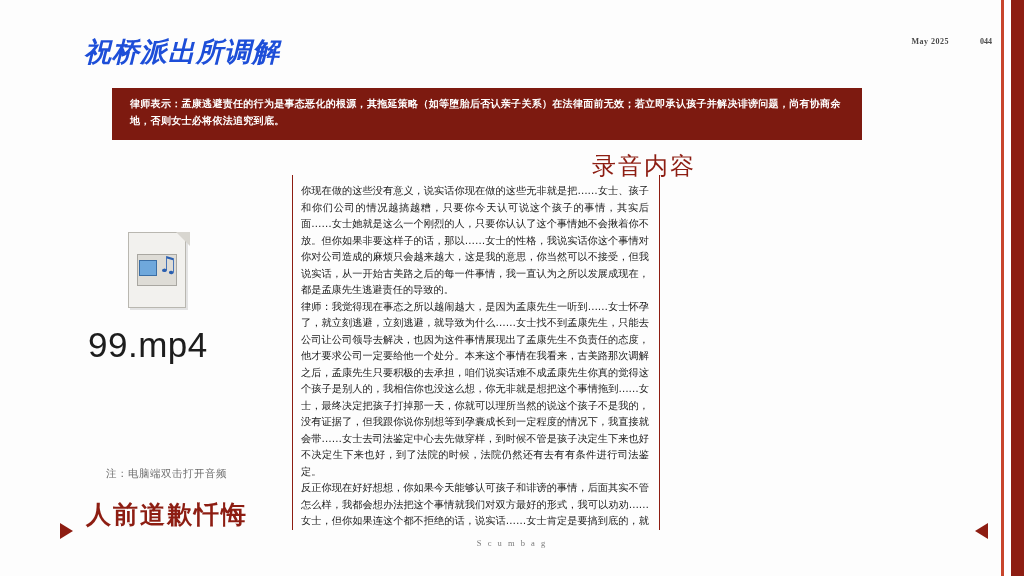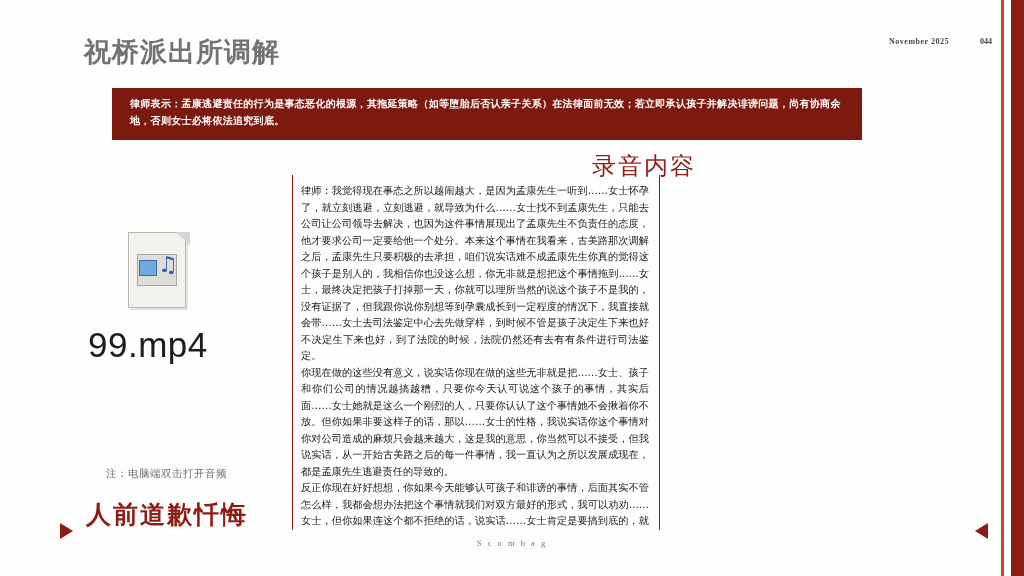--- a/index.html
+++ b/index.html
@@ -45,22 +45,23 @@
     background: #c8452c;
   }
   
   .title {
     position: absolute;
     left: 84px;
     top: 34px;
     font-family: "DejaVu Serif", serif;
     font-size: 27px;
     font-weight: bold;
-    color: #737373;
+    color: #1d4ed8;
     letter-spacing: 1px;
+    font-style: italic;
   }
   .title-dots {
     position: absolute;
     left: 10px;
     top: 48px;
     width: 66px;
     height: 4px;
     color: #b43a24;
     font-size: 13px;
     letter-spacing: 2px;
@@ -272,34 +273,34 @@
 
 <div class="slide">
 
   <div class="right-bar-outer"></div>
   <div class="right-bar-inner"></div>
   <div class="right-bar-thin"></div>
 
   <div class="title-dots">..........</div>
   <div class="title">祝桥派出所调解</div>
 
-  <div class="date-label">November 2025</div>
+  <div class="date-label">May 2025</div>
   <div class="page-num">044</div>
 
   <div class="banner">律师表示：孟康逃避责任的行为是事态恶化的根源，其拖延策略（如等堕胎后否认亲子关系）在法律面前无效；若立即承认孩子并解决诽谤问题，尚有协商余地，否则女士必将依法追究到底。</div>
 
   <div class="rec-title">录音内容</div>
 
   <div class="transcript">
     <span class="bracket-tl"></span>
     <span class="bracket-tr"></span>
     <span class="bracket-bl"></span>
     <span class="bracket-br"></span>
+    <p>你现在做的这些没有意义，说实话你现在做的这些无非就是把……女士、孩子和你们公司的情况越搞越糟，只要你今天认可说这个孩子的事情，其实后面……女士她就是这么一个刚烈的人，只要你认认了这个事情她不会揪着你不放。但你如果非要这样子的话，那以……女士的性格，我说实话你这个事情对你对公司造成的麻烦只会越来越大，这是我的意思，你当然可以不接受，但我说实话，从一开始古美路之后的每一件事情，我一直认为之所以发展成现在，都是孟康先生逃避责任的导致的。</p>
     <p>律师：我觉得现在事态之所以越闹越大，是因为孟康先生一听到……女士怀孕了，就立刻逃避，立刻逃避，就导致为什么……女士找不到孟康先生，只能去公司让公司领导去解决，也因为这件事情展现出了孟康先生不负责任的态度，他才要求公司一定要给他一个处分。本来这个事情在我看来，古美路那次调解之后，孟康先生只要积极的去承担，咱们说实话难不成孟康先生你真的觉得这个孩子是别人的，我相信你也没这么想，你无非就是想把这个事情拖到……女士，最终决定把孩子打掉那一天，你就可以理所当然的说这个孩子不是我的，没有证据了，但我跟你说你别想等到孕囊成长到一定程度的情况下，我直接就会带……女士去司法鉴定中心去先做穿样，到时候不管是孩子决定生下来也好不决定生下来也好，到了法院的时候，法院仍然还有去有有条件进行司法鉴定。</p>
-    <p>你现在做的这些没有意义，说实话你现在做的这些无非就是把……女士、孩子和你们公司的情况越搞越糟，只要你今天认可说这个孩子的事情，其实后面……女士她就是这么一个刚烈的人，只要你认认了这个事情她不会揪着你不放。但你如果非要这样子的话，那以……女士的性格，我说实话你这个事情对你对公司造成的麻烦只会越来越大，这是我的意思，你当然可以不接受，但我说实话，从一开始古美路之后的每一件事情，我一直认为之所以发展成现在，都是孟康先生逃避责任的导致的。</p>
     <p>反正你现在好好想想，你如果今天能够认可孩子和诽谤的事情，后面其实不管怎么样，我都会想办法把这个事情就我们对双方最好的形式，我可以劝劝……女士，但你如果连这个都不拒绝的话，说实话……女士肯定是要搞到底的，就跟你死磕到底的。我也没有办法，任何人都没有办法，这是她的权利，谁也拿她没有办法好吧？</p>
   </div>
 
   <div class="file-icon">
     <span class="page"></span>
     <span class="fold"></span>
     <span class="media"></span>
     <span class="bluebox"></span>
     <span class="note">♫</span>
   </div>

